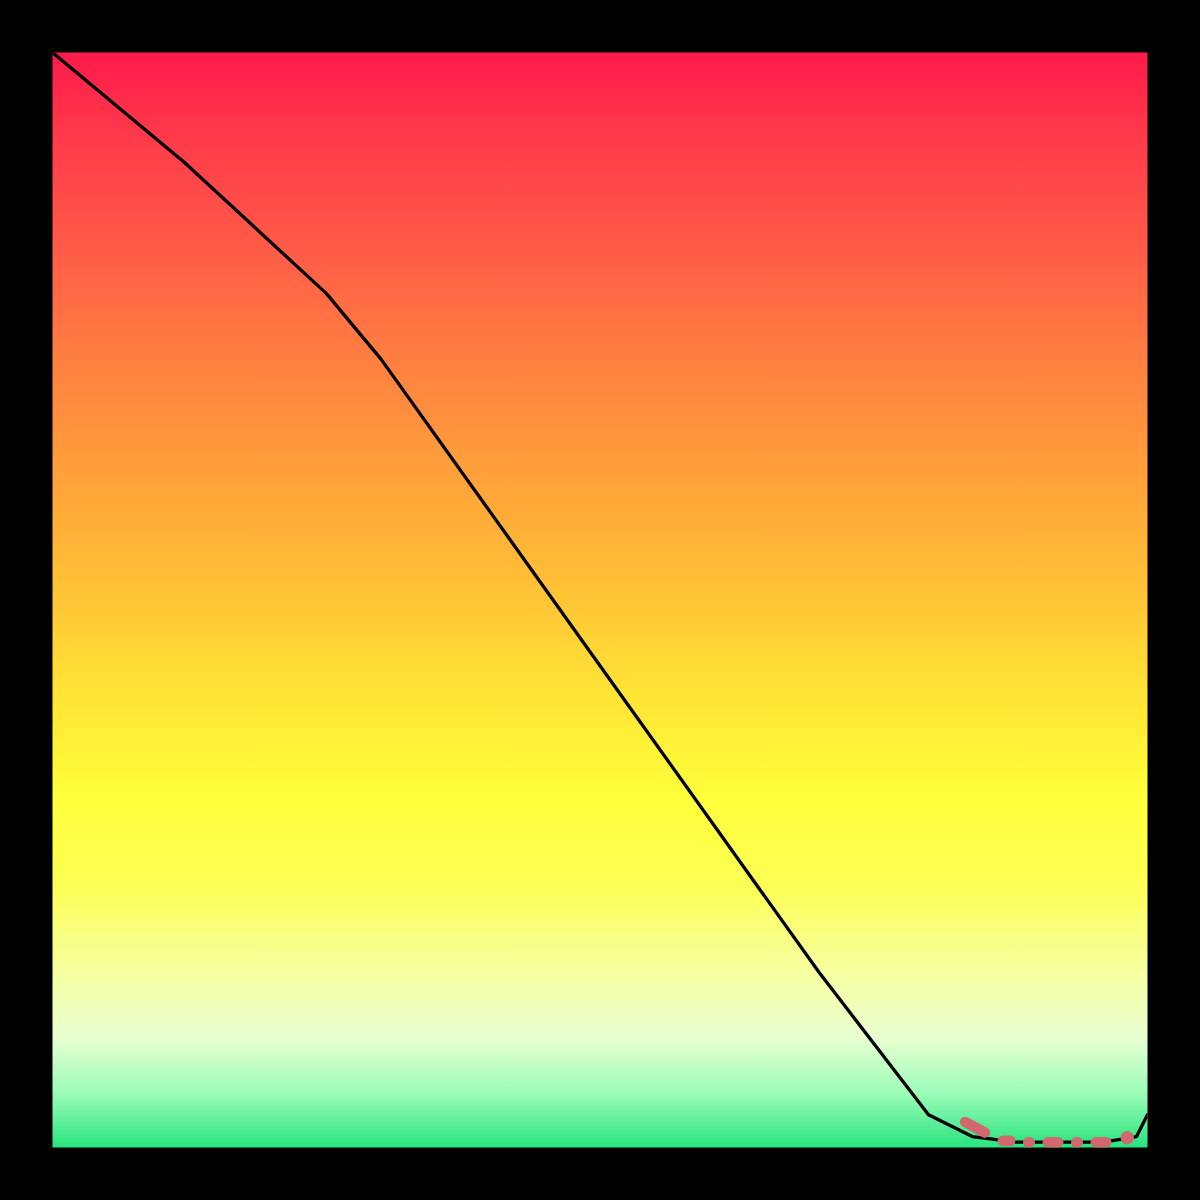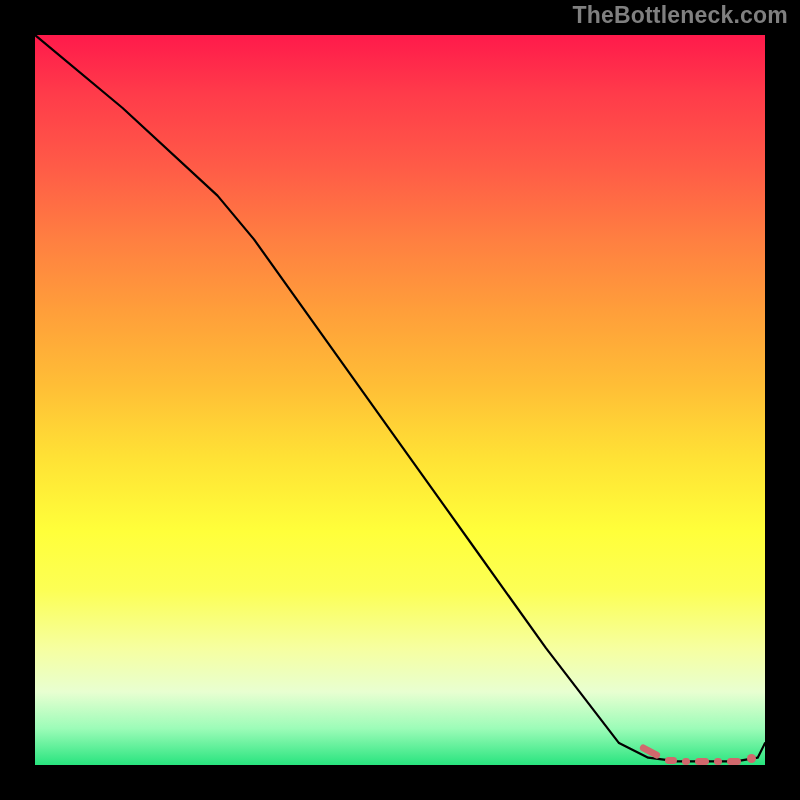--- a/index.html
+++ b/index.html
@@ -86,15 +86,14 @@
       <div class="dash-seg" style="left:630px; top:722px; width:12px;"></div>
       <div class="dash-seg" style="left:647px; top:723px; width:8px;"></div>
       <div class="dash-seg" style="left:660px; top:723px; width:14px;"></div>
       <div class="dash-seg" style="left:679px; top:723px; width:8px;"></div>
       <div class="dash-seg" style="left:692px; top:723px; width:14px;"></div>
       <div class="dash-dot" style="left:712px; top:719px;"></div>
     </div>
 
   </div>
 
-  <div class="watermark">TheBottleneck.com</div>
 
 </div>
 
 </body></html>

